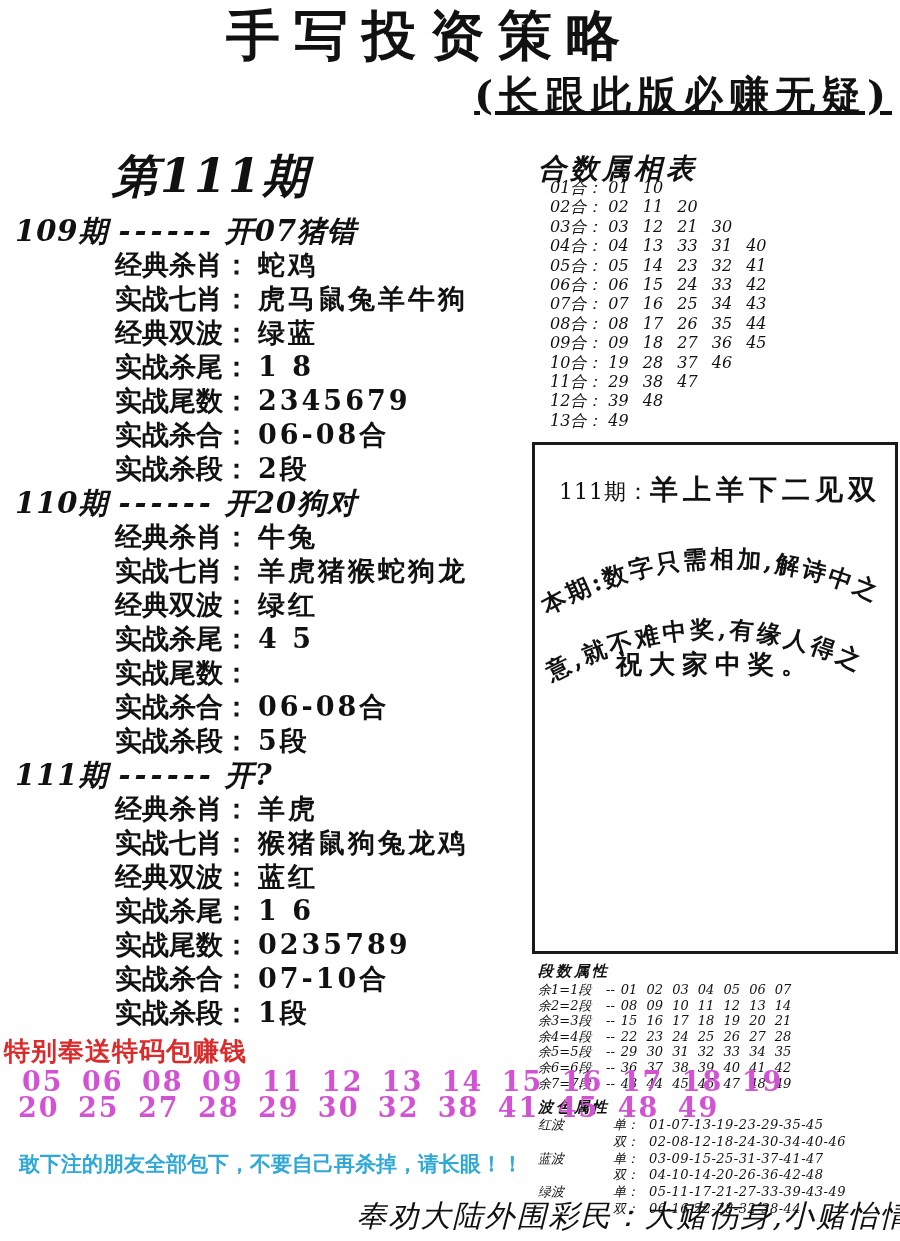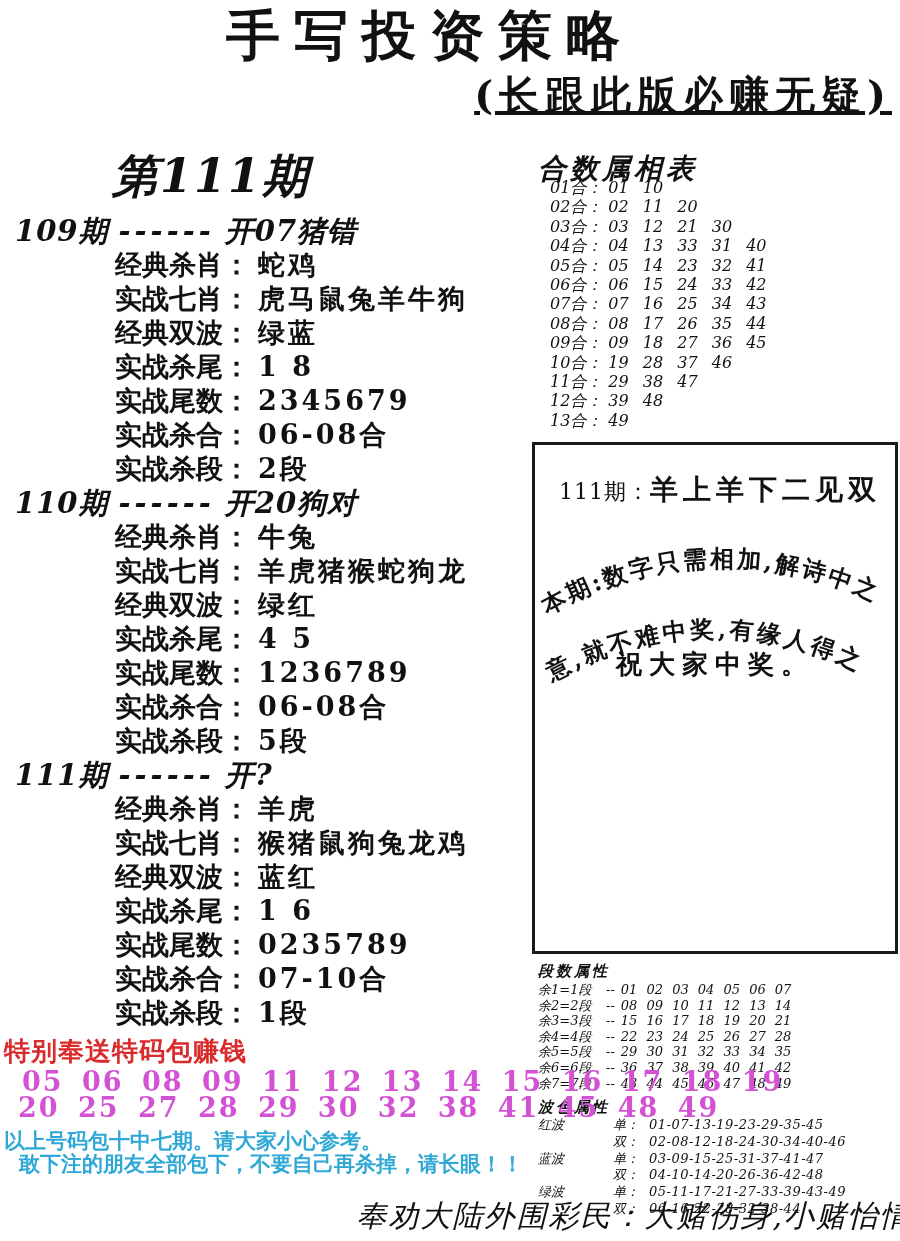--- a/index.html
+++ b/index.html
@@ -129,21 +129,20 @@
     <div class="pline prow">
         <span class="plabel">经典双波：</span>
         <span class="pvalue">绿红</span>
       </div>
     <div class="pline prow">
         <span class="plabel">实战杀尾：</span>
         <span class="pvalue">4 5</span>
       </div>
     <div class="pline prow">
         <span class="plabel">实战尾数：</span>
-        <span class="pvalue">1236789</span>
       </div>
     <div class="pline prow">
         <span class="plabel">实战杀合：</span>
         <span class="pvalue">06-08合</span>
       </div>
     <div class="pline prow">
         <span class="plabel">实战杀段：</span>
         <span class="pvalue">5段</span>
       </div>
 
@@ -251,18 +250,17 @@
     <div class="bose-row">
         <span class="bose-name"></span>
         <span class="bose-parity">双：</span>
         <span class="bose-nums">06-16-22-28-32-38-44</span>
       </div>
   </div>
 
   <div class="promo-heading">特别奉送特码包赚钱</div>
   <div class="promo-nums l1">05 06 08 09 11 12 13 14 15 16 17 18 19</div>
   <div class="promo-nums l2">20 25 27 28 29 30 32 38 41 45 48 49</div>
-  <div class="promo-note n1">以上号码包十中七期。请大家小心参考。</div>
   <div class="promo-note n2">敢下注的朋友全部包下，不要自己再杀掉，请长眼！！</div>
 
   <div class="footer-note">奉劝大陆外围彩民：大赌伤身,小赌怡情</div>
 
 </div>
 
 </body></html>

